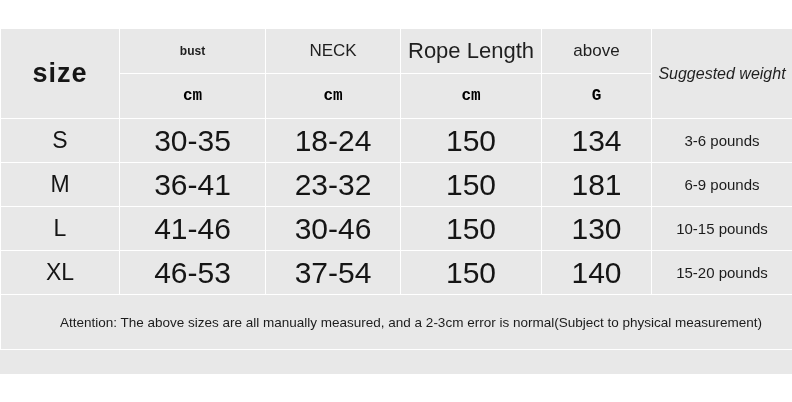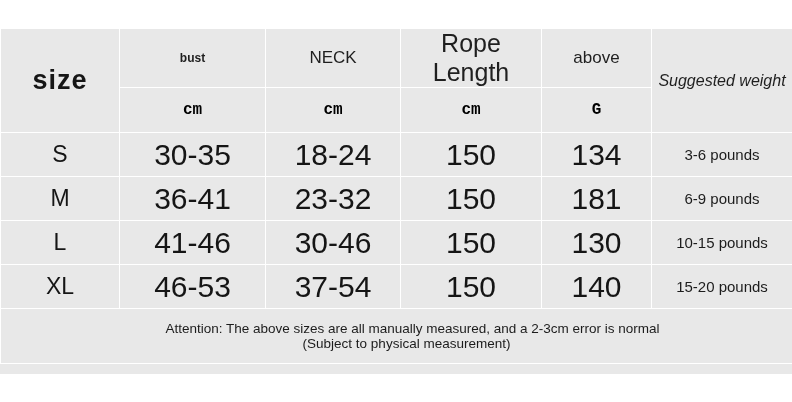--- a/index.html
+++ b/index.html
@@ -67,21 +67,21 @@
     font-weight: bold;
     color: #000000;
     font-family: Liberation Mono, monospace;
   }
   .hdr-sugg {
     font-size: 16px;
     color: #1f1f1f;
     font-style: italic;
   }
   .hdr-rope {
-    font-size: 25px;
+    font-size: 22px;
     margin-left: 20px;
   }
   .hdr-bust {
     font-size: 12px;
     font-weight: bold;
   }
   .hdr-neck {
     font-size: 17px;
   }
   .hdr-weight {
@@ -103,27 +103,26 @@
     color: #1c1c1c;
   }
   .note-row td {
     height: 54px;
     border: 1px solid #ffffff;
     background: #e8e8e8;
   }
   .note-inner {
     display: flex;
     align-items: center;
-    justify-content: center;
+    justify-content: flex-end;
     padding: 0 18px 0 50px;
     font-size: 13.5px;
     color: #1c1c1c;
     box-sizing: border-box;
     width: 100%;
-    flex-direction: column;
   }
   .note-left { text-align: left; }
   .note-right { text-align: right; padding-right: 12px; }
   .top-strip, .bottom-strip {
     position: absolute;
     left: 0;
     width: 792px;
     background: #ffffff;
   }
   .top-strip { top: 0; height: 28px; }

